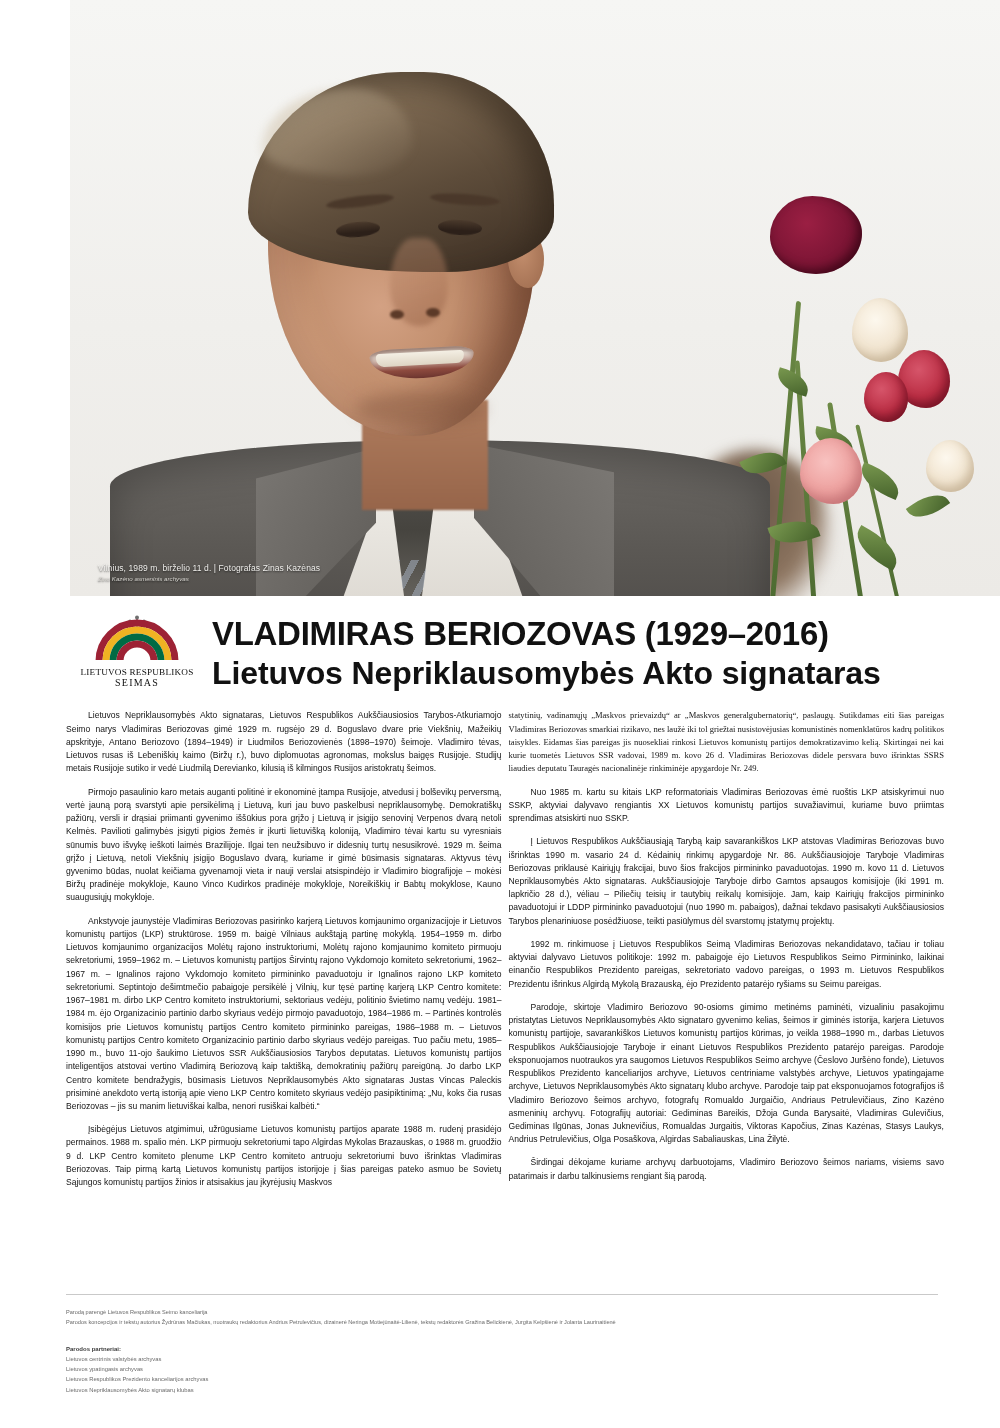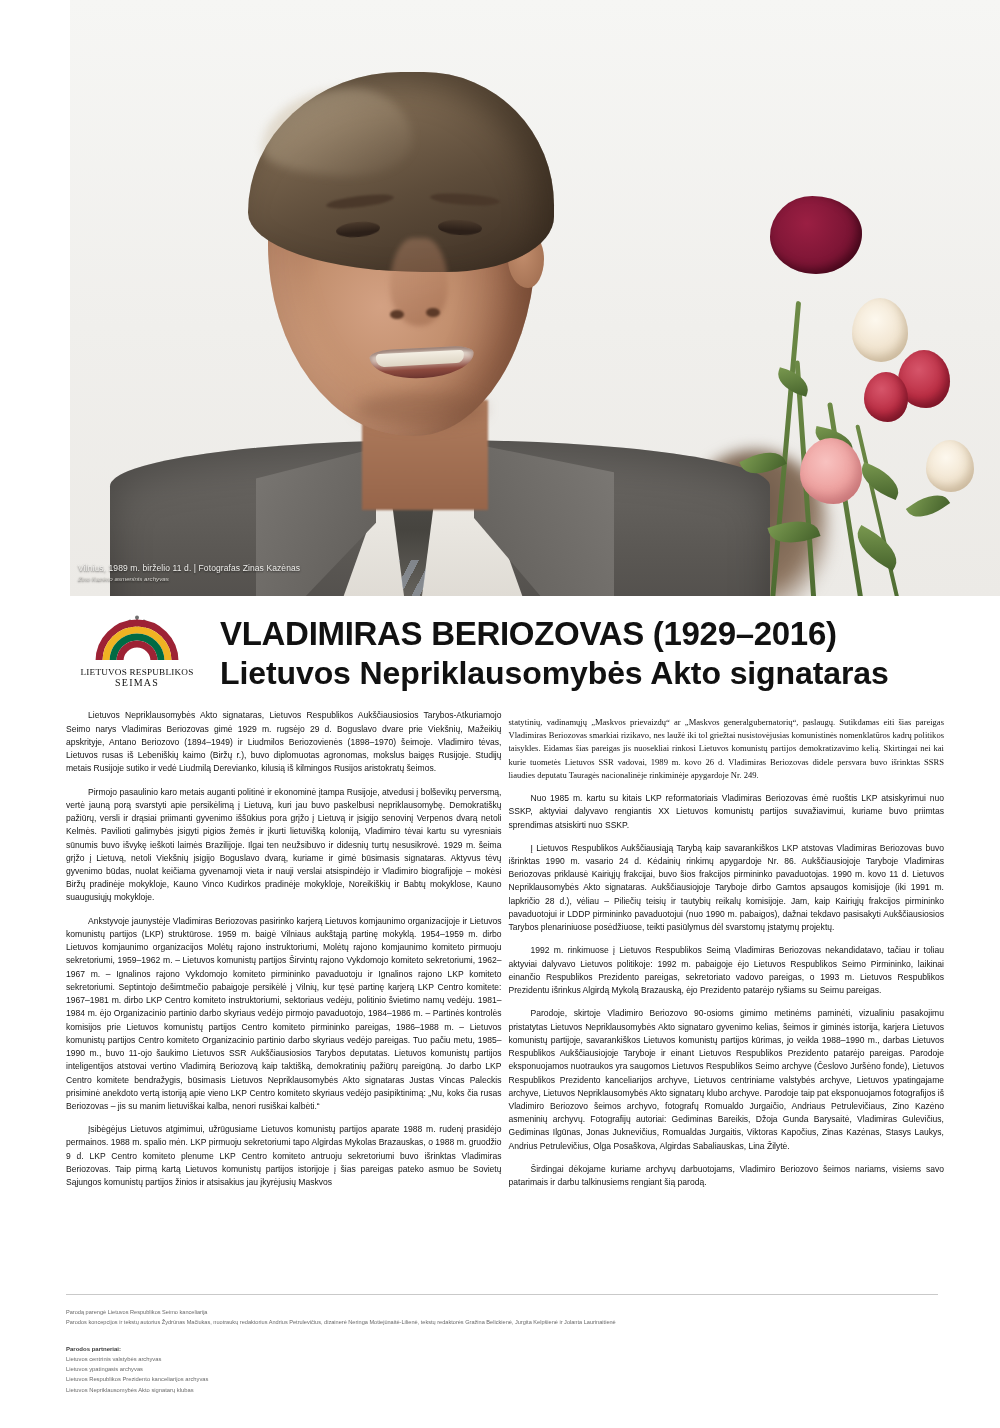--- a/index.html
+++ b/index.html
@@ -233,23 +233,23 @@
   }
   .rose-pink {
     background: radial-gradient(circle at 42% 36%, #f8c2c0 0%, #eea3a1 50%, #d77e80 100%);
     border-radius: 50% 50% 46% 54% / 55% 55% 45% 45%;
     box-shadow: inset -5px -6px 11px rgba(170,90,95,0.45);
   }
 
   
   .photo-caption {
     position: absolute;
-    left: 0;
+    left: 8px;
     bottom: 14px;
-    padding-left: 8px;
+    padding-left: 20px;
     z-index: 6;
   }
   .photo-caption .cap-main {
     font-size: 8.5px;
     color: #f0efec;
     letter-spacing: 0.1px;
     text-shadow: 0 1px 2px rgba(0,0,0,0.65);
     white-space: nowrap;
   }
   .photo-caption .cap-sub {
@@ -284,21 +284,21 @@
     margin-top: 3px;
   }
   .logo-line2 {
     font-family: "Liberation Serif", serif;
     font-size: 10px;
     letter-spacing: 1.2px;
     color: #111;
     margin-top: 0px;
   }
   .titles {
-    margin-left: 8px;
+    margin-left: 0px;
     padding-top: 6px;
   }
   .main-title {
     font-size: 33px;
     font-weight: bold;
     letter-spacing: -0.3px;
     color: #111;
     line-height: 1.08;
   }
   .sub-title {
@@ -308,21 +308,20 @@
     color: #111;
     line-height: 1.15;
     margin-top: 3px;
   }
 
   
   .body-cols {
     display: flex;
     gap: 7px;
     padding: 18px 56px 0 66px;
-    align-items: flex-end;
   }
   .col {
     width: 440px;
     font-size: 8.55px;
     line-height: 1.55;
     text-align: justify;
     color: #141414;
     hyphens: none;
   }
   .col p {

